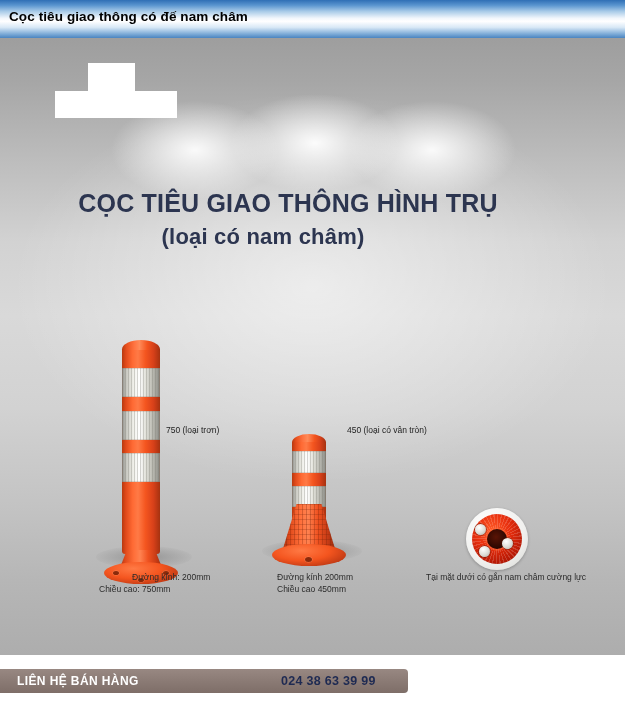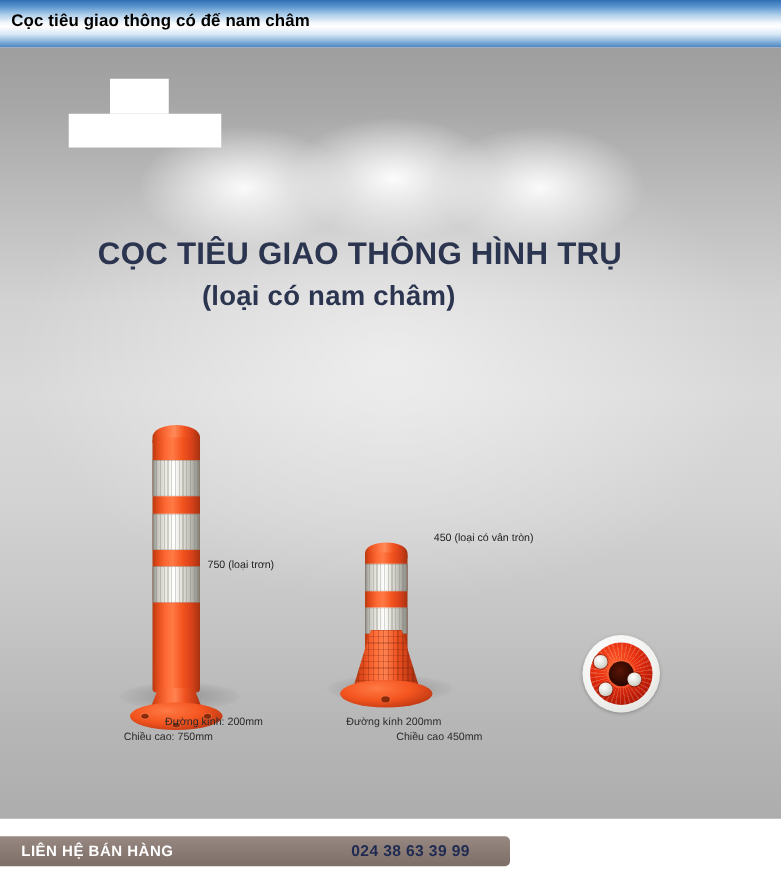--- a/index.html
+++ b/index.html
@@ -326,21 +326,21 @@
       <div class="band" style="left:122px; top:415px; width:38px; height:29px;"></div>
 
       <div class="base-flare" style="left:119px; top:512px; width:44px; height:20px;
            clip-path: polygon(18% 0%, 82% 0%, 100% 100%, 0% 100%);"></div>
       <div class="base-plate" style="left:104px; top:524px; width:74px; height:22px;"></div>
       <div class="bolt-hole" style="left:113px; top:533px; width:6px; height:4px;"></div>
       <div class="bolt-hole" style="left:163px; top:533px; width:6px; height:4px;"></div>
       <div class="bolt-hole" style="left:138px; top:540px; width:6px; height:4px;"></div>
     </div>
 
-    <div class="post-tag" style="left:166px; top:408px;">750 (loại trơn)</div>
+    <div class="post-tag" style="left:166px; top:387px;">750 (loại trơn)</div>
 
     <div class="spec" style="left:99px; top:534px;padding-left:33px;">Đường kính: 200mm</div>
     <div class="spec" style="left:99px; top:546px;text-align:right;">Chiều cao: 750mm</div>
 
     <div class="bollard">
       <div class="shadow-ellipse" style="left:262px; top:502px; width:100px; height:22px;"></div>
 
       <div class="post-cap" style="left:292px; top:396px; width:34px; height:14px;"></div>
 
       <div class="post-shaft" style="left:292px; top:404px; width:34px; height:80px;"></div>
@@ -352,32 +352,33 @@
            clip-path: polygon(27% 0%, 73% 0%, 100% 100%, 0% 100%); overflow:hidden;">
         <div class="ribbed"></div>
       </div>
       <div class="base-plate" style="left:272px; top:506px; width:74px; height:22px;"></div>
       <div class="bolt-hole" style="left:305px; top:519px; width:7px; height:5px;"></div>
     </div>
 
     <div class="post-tag" style="left:347px; top:387px;">450 (loại có vân tròn)</div>
 
     <div class="spec" style="left:277px; top:534px;">Đường kính 200mm</div>
-    <div class="spec" style="left:277px; top:546px;margin-left:40px;">Chiều cao 450mm</div>
+    <div class="spec" style="left:277px; top:546px;">Chiều cao 450mm</div>
 
     <div class="magnet-wrap">
       <div class="magnet-ring"></div>
       <div class="magnet-disc"></div>
       <div class="magnet-spokes"></div>
       <div class="magnet-hub"></div>
       <div class="magnet-puck p1"></div>
       <div class="magnet-puck p2"></div>
       <div class="magnet-puck p3"></div>
     </div>
 
+    <div class="spec" style="left:426px; top:534px;">Tại mặt dưới có gắn nam châm cường lực</div>
 
     <div class="contact-bar">
       <div class="contact-label">LIÊN HỆ BÁN HÀNG</div>
       <div class="contact-phone">024 38 63 39 99</div>
     </div>
 
   </div>
 
 
 </div>

